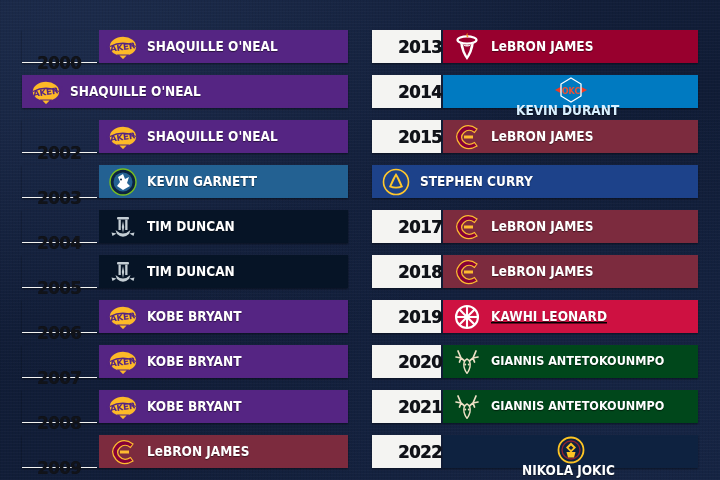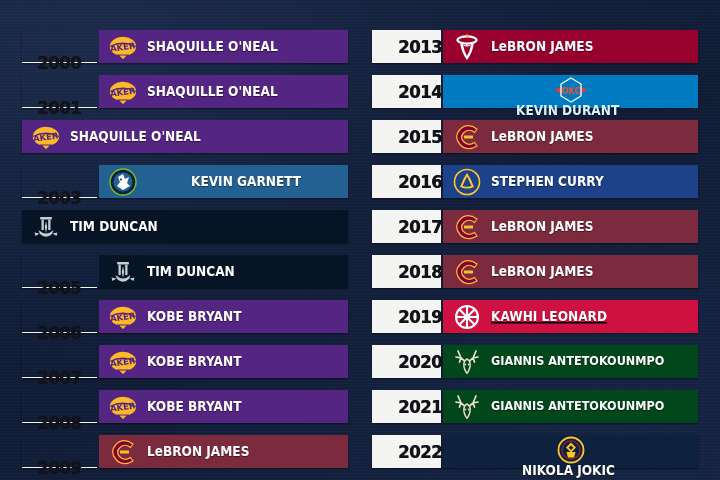--- a/index.html
+++ b/index.html
@@ -118,65 +118,68 @@
       <ellipse cx="17" cy="13.5" rx="14" ry="10.5" fill="#FDB927" stroke="#552583" stroke-width="1.6"></ellipse>
       <path d="M4 13.5 Q17 7 30 13.5" stroke="#552583" stroke-width="1.3" fill="none"></path>
       <text x="17" y="17" font-family="DejaVu Sans, sans-serif" font-size="8.5" font-weight="700" fill="#552583" text-anchor="middle" transform="rotate(-8 17 14)">LAKERS</text>
       <path d="M12 22 L17 27 L22 22 Z" fill="#FDB927" stroke="#552583" stroke-width="1.1"></path>
     </svg>
           </span>
           <span class="player">SHAQUILLE O'NEAL</span>
         </div>
       </div>
       <div class="row">
-        <div class="year-box">
-          <span class="year-text">2001</span>
-        </div>
         <div class="bar" style="background: rgb(85, 37, 131);">
           <span class="logo">
     <svg width="34" height="28" viewBox="0 0 34 28">
       <ellipse cx="17" cy="13.5" rx="14" ry="10.5" fill="#FDB927" stroke="#552583" stroke-width="1.6"></ellipse>
       <path d="M4 13.5 Q17 7 30 13.5" stroke="#552583" stroke-width="1.3" fill="none"></path>
       <text x="17" y="17" font-family="DejaVu Sans, sans-serif" font-size="8.5" font-weight="700" fill="#552583" text-anchor="middle" transform="rotate(-8 17 14)">LAKERS</text>
       <path d="M12 22 L17 27 L22 22 Z" fill="#FDB927" stroke="#552583" stroke-width="1.1"></path>
     </svg>
           </span>
           <span class="player">SHAQUILLE O'NEAL</span>
         </div>
       </div>
       <div class="row">
+        <div class="year-box">
+          <span class="year-text">2002</span>
+        </div>
         <div class="bar" style="background: rgb(85, 37, 131);">
           <span class="logo">
     <svg width="34" height="28" viewBox="0 0 34 28">
       <ellipse cx="17" cy="13.5" rx="14" ry="10.5" fill="#FDB927" stroke="#552583" stroke-width="1.6"></ellipse>
       <path d="M4 13.5 Q17 7 30 13.5" stroke="#552583" stroke-width="1.3" fill="none"></path>
       <text x="17" y="17" font-family="DejaVu Sans, sans-serif" font-size="8.5" font-weight="700" fill="#552583" text-anchor="middle" transform="rotate(-8 17 14)">LAKERS</text>
       <path d="M12 22 L17 27 L22 22 Z" fill="#FDB927" stroke="#552583" stroke-width="1.1"></path>
     </svg>
           </span>
           <span class="player">SHAQUILLE O'NEAL</span>
         </div>
       </div>
       <div class="row">
         <div class="year-box">
           <span class="year-text">2003</span>
         </div>
-        <div class="bar" style="background: rgb(35, 97, 146); gap: 44px;">
+        <div class="bar" style="background: rgb(35, 97, 146);">
           <span class="logo">
     <svg width="28" height="28" viewBox="0 0 28 28">
       <circle cx="14" cy="14" r="13" fill="#0C2340" stroke="#78BE20" stroke-width="1.4"></circle>
       <circle cx="14" cy="14" r="9.5" fill="#236192"></circle>
       <path d="M9 9 L14 6 L16 11 L20 9 L18 15 L21 18 L14 22 L8 18 L11 14 Z" fill="#ffffff"></path>
       <circle cx="12" cy="11.5" r="1" fill="#0C2340"></circle>
     </svg>
           </span>
           <span class="player">KEVIN GARNETT</span>
         </div>
       </div>
       <div class="row">
+        <div class="year-box">
+          <span class="year-text">2004</span>
+        </div>
         <div class="bar" style="background: rgb(6, 20, 38);">
           <span class="logo">
     <svg width="30" height="28" viewBox="0 0 30 28">
       <g fill="#C4CED4">
         <rect x="9" y="4" width="12" height="2.6" rx="1"></rect>
         <path d="M10.5 6.6 L10.5 17 L12.8 17 L12.8 6.6 Z"></path>
         <path d="M17.2 6.6 L17.2 17 L19.5 17 L19.5 6.6 Z"></path>
         <path d="M15 8 L16.2 14 L15 20 L13.8 14 Z"></path>
         <path d="M7.5 17 Q15 24 22.5 17 L21 21 Q15 26.5 9 21 Z"></path>
         <path d="M3.5 19.5 L8.5 20.5 L4.5 23 Z"></path>
@@ -314,23 +317,20 @@
     <svg width="32" height="28" viewBox="0 0 32 28">
       <path d="M26 6 Q16 -1 8.5 7 Q2.5 14 9 21.5 Q16 29 26 23 L23.5 19.5
                Q17 23.5 12.5 18.5 Q8.5 13.8 13 9.5 Q18 5 23.5 9.5 Z" fill="#860038" stroke="#FDBB30" stroke-width="1.2"></path>
       <path d="M13 12.5 L22 12.5 L22 15.5 L13 15.5 Z" fill="#FDBB30"></path>
     </svg>
           </span>
           <span class="player">LeBRON JAMES</span>
         </div>
       </div>
       <div class="row">
-        <div class="year-box">
-          <span class="year-text">2016</span>
-        </div>
         <div class="bar" style="background: rgb(29, 66, 138);">
           <span class="logo">
     <svg width="28" height="28" viewBox="0 0 28 28">
       <circle cx="14" cy="14" r="12.5" fill="#1D428A" stroke="#FFC72C" stroke-width="1.6"></circle>
       <path d="M7 19 Q11 9 14 5 Q17 9 21 19 Q14 22 7 19 Z" fill="#FFC72C"></path>
       <path d="M9.5 18 Q13 10.5 14 8.5 Q15 10.5 18.5 18 Q14 19.6 9.5 18 Z" fill="#1D428A"></path>
     </svg>
           </span>
           <span class="player">STEPHEN CURRY</span>
         </div>

